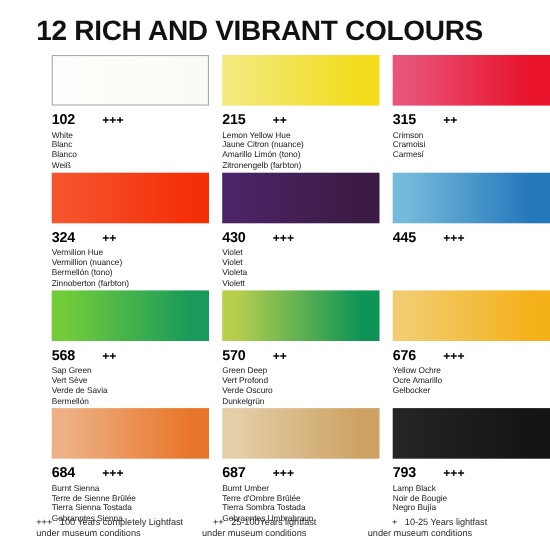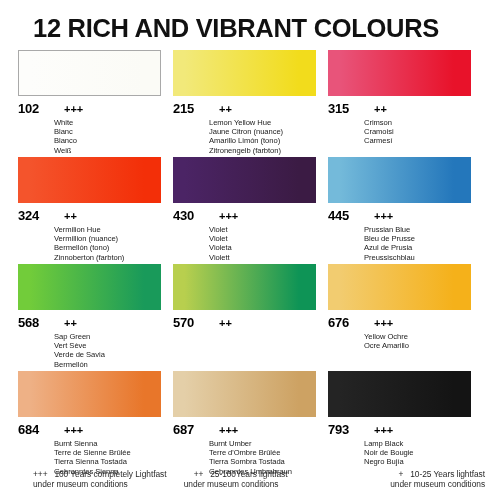--- a/index.html
+++ b/index.html
@@ -24,21 +24,21 @@
     left: 33px;
     top: 14px;
     font-size: 25.5px;
     font-weight: bold;
     letter-spacing: -0.3px;
     color: #111111;
     white-space: nowrap;
   }
   .grid {
     position: absolute;
-    left: 18px;
+    left: 47px;
     top: 50px;
     width: 440px;
   }
   .row {
     display: flex;
     width: 440px;
     height: 107px;
   }
   .cell {
     width: 143px;
@@ -78,41 +78,40 @@
   }
   .names {
     margin-top: 3px;
     font-size: 7.6px;
     line-height: 9.2px;
     color: #1a1a1a;
     letter-spacing: -0.05px;
   }
   .names div {
     white-space: nowrap;
-    margin-left: 36px;
   }
   .footnotes {
     position: absolute;
     left: 33px;
     top: 470px;
     width: 452px;
     display: flex;
   }
   .footnote {
     width: 155px;
     font-size: 8.4px;
     line-height: 9.6px;
     color: #2a2a2a;
     letter-spacing: -0.05px;
   }
   .footnote .fnsym {
     font-weight: normal;
   }
   .fn-c2 { margin-left: 0px; }
-  .fn-c3 { margin-left: 0px; text-align: right; }
+  .fn-c3 { margin-left: 0px; }
   .fn-line1 { white-space: nowrap; }
   .fn-line2 { white-space: nowrap; }
   .fn-indent1 { padding-left: 0px; }
   .fn-indent2 { padding-left: 10px; }
   .fn-indent3 { padding-left: 22px; }
 </style>
 </head>
 <body>
 
 <div class="page">
@@ -187,26 +186,20 @@
           <div>Violeta</div>
           <div>Violett</div>
         </div>
       </div>
       <div class="cell">
         <div class="swatch" style="background: linear-gradient(to right, rgb(116, 186, 218) 0%, rgb(116, 186, 218) 8%, rgb(36, 119, 187) 88%, rgb(36, 119, 187) 100%);"></div>
         <div class="codeline">
           <span class="code">445</span>
           <span class="rating">+++</span>
         </div>
-        <div class="names">
-          <div>Prussian Blue</div>
-          <div>Bleu de Prusse</div>
-          <div>Azul de Prusia</div>
-          <div>Preussischblau</div>
-        </div>
       </div>
     </div>
 
     <div class="row">
       <div class="cell">
         <div class="swatch" style="background: linear-gradient(to right, rgb(114, 204, 58) 0%, rgb(114, 204, 58) 8%, rgb(25, 154, 90) 88%, rgb(25, 154, 90) 100%);"></div>
         <div class="codeline">
           <span class="code">568</span>
           <span class="rating">++</span>
         </div>
@@ -216,30 +209,37 @@
           <div>Verde de Savia</div>
           <div>Bermellón</div>
         </div>
       </div>
       <div class="cell">
         <div class="swatch" style="background: linear-gradient(to right, rgb(184, 207, 78) 0%, rgb(184, 207, 78) 8%, rgb(14, 148, 86) 88%, rgb(14, 148, 86) 100%);"></div>
         <div class="codeline">
           <span class="code">570</span>
           <span class="rating">++</span>
         </div>
+        <div class="names">
+          <div>Green Deep</div>
+          <div>Vert Profond</div>
+          <div>Verde Oscuro</div>
+          <div>Dunkelgrün</div>
+        </div>
       </div>
       <div class="cell">
         <div class="swatch" style="background: linear-gradient(to right, rgb(242, 204, 112) 0%, rgb(242, 204, 112) 8%, rgb(245, 177, 26) 88%, rgb(245, 177, 26) 100%);"></div>
         <div class="codeline">
           <span class="code">676</span>
           <span class="rating">+++</span>
         </div>
         <div class="names">
           <div>Yellow Ochre</div>
           <div>Ocre Amarillo</div>
+          <div>Gelbocker</div>
         </div>
       </div>
     </div>
 
     <div class="row">
       <div class="cell">
         <div class="swatch" style="background: linear-gradient(to right, rgb(238, 177, 134) 0%, rgb(238, 177, 134) 8%, rgb(232, 118, 42) 88%, rgb(232, 118, 42) 100%);"></div>
         <div class="codeline">
           <span class="code">684</span>
           <span class="rating">+++</span>

